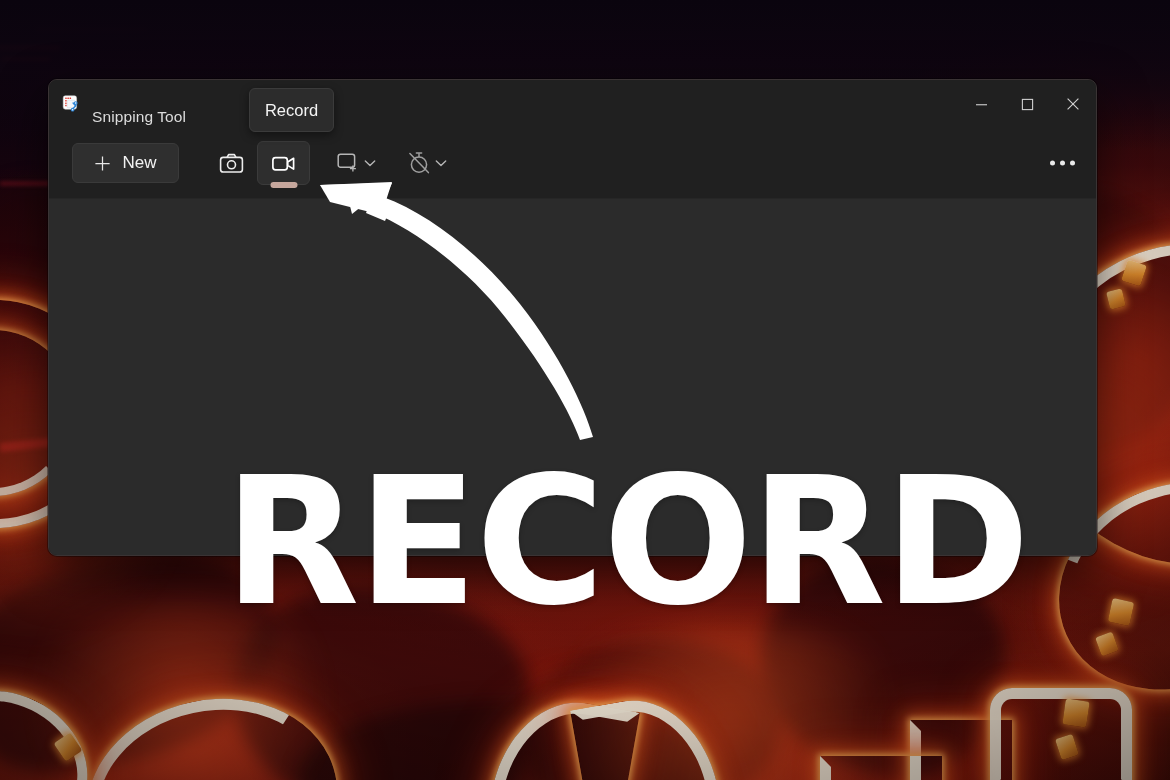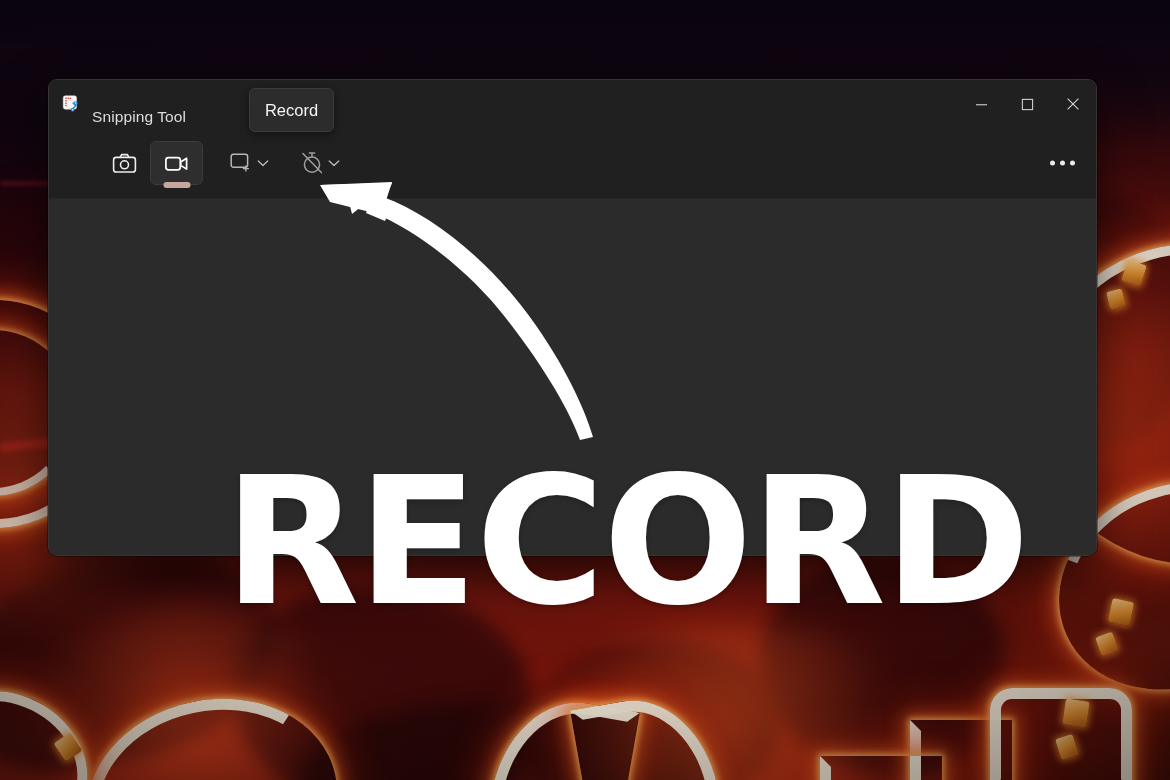--- a/index.html
+++ b/index.html
@@ -372,20 +372,26 @@
         <div class="wc">
           <svg width="14" height="14" viewBox="0 0 14 14">
             <path d="M1.6 1.6 L12.4 12.4 M12.4 1.6 L1.6 12.4" stroke="#cfcfcf" stroke-width="1.15" fill="none"></path>
           </svg>
         </div>
       </div>
     </div>
 
     <div class="toolbar">
 
+      <div class="new-btn">
+        <svg class="plus-ico" viewBox="0 0 17 17">
+          <path d="M8.5 1.4 V15.6 M1.4 8.5 H15.6" stroke="#e8e8e8" stroke-width="1.25" fill="none"></path>
+        </svg>
+        <span>New</span>
+      </div>
 
       <div class="modegroup">
         <div class="modebtn">
           <svg width="25" height="25" viewBox="0 0 25 25">
             <rect x="1.6" y="6.4" width="21.8" height="14.6" rx="2.6" fill="none" stroke="#ededed" stroke-width="1.6"></rect>
             <path d="M8.1 6.4 L9.6 3.6 H15.4 L16.9 6.4" fill="none" stroke="#ededed" stroke-width="1.6" stroke-linejoin="round"></path>
             <circle cx="12.5" cy="13.8" r="4.0" fill="none" stroke="#ededed" stroke-width="1.6"></circle>
           </svg>
         </div>
         <div class="modebtn selected">

